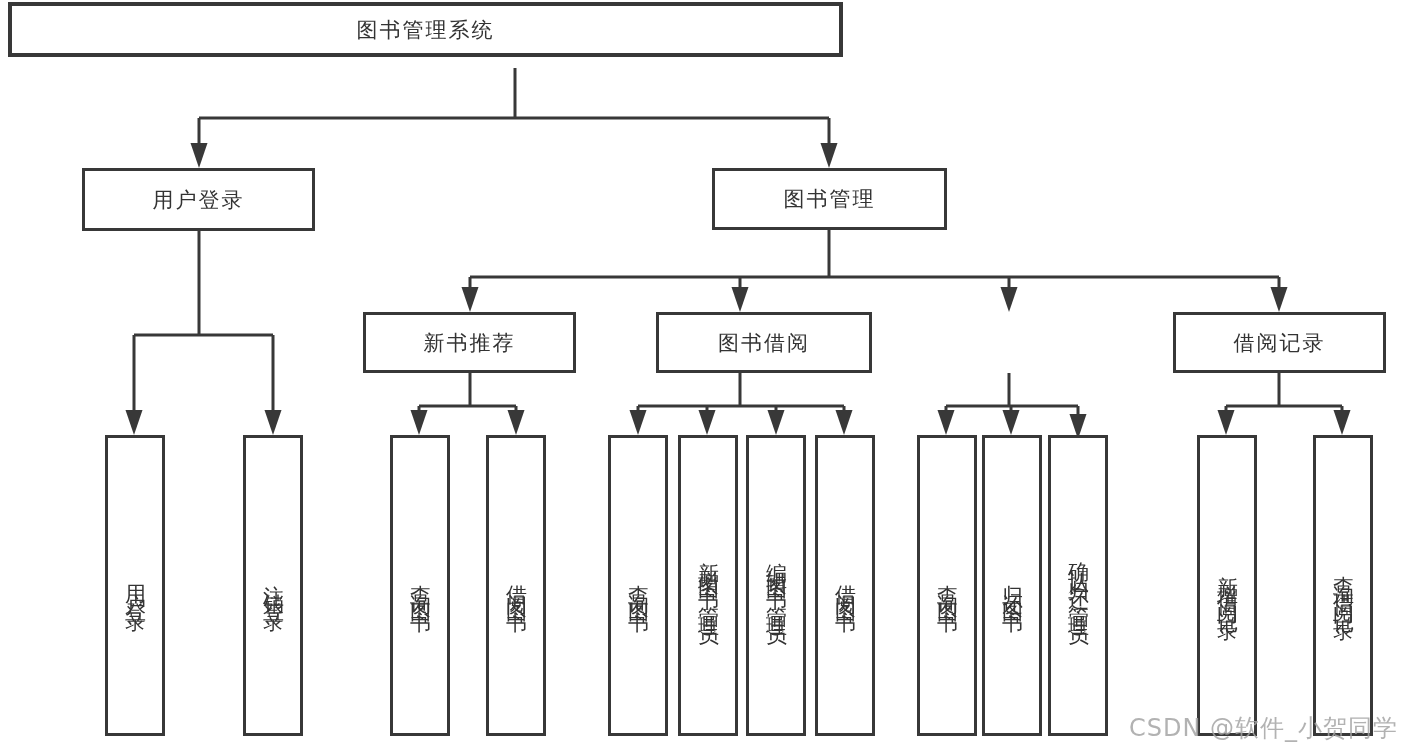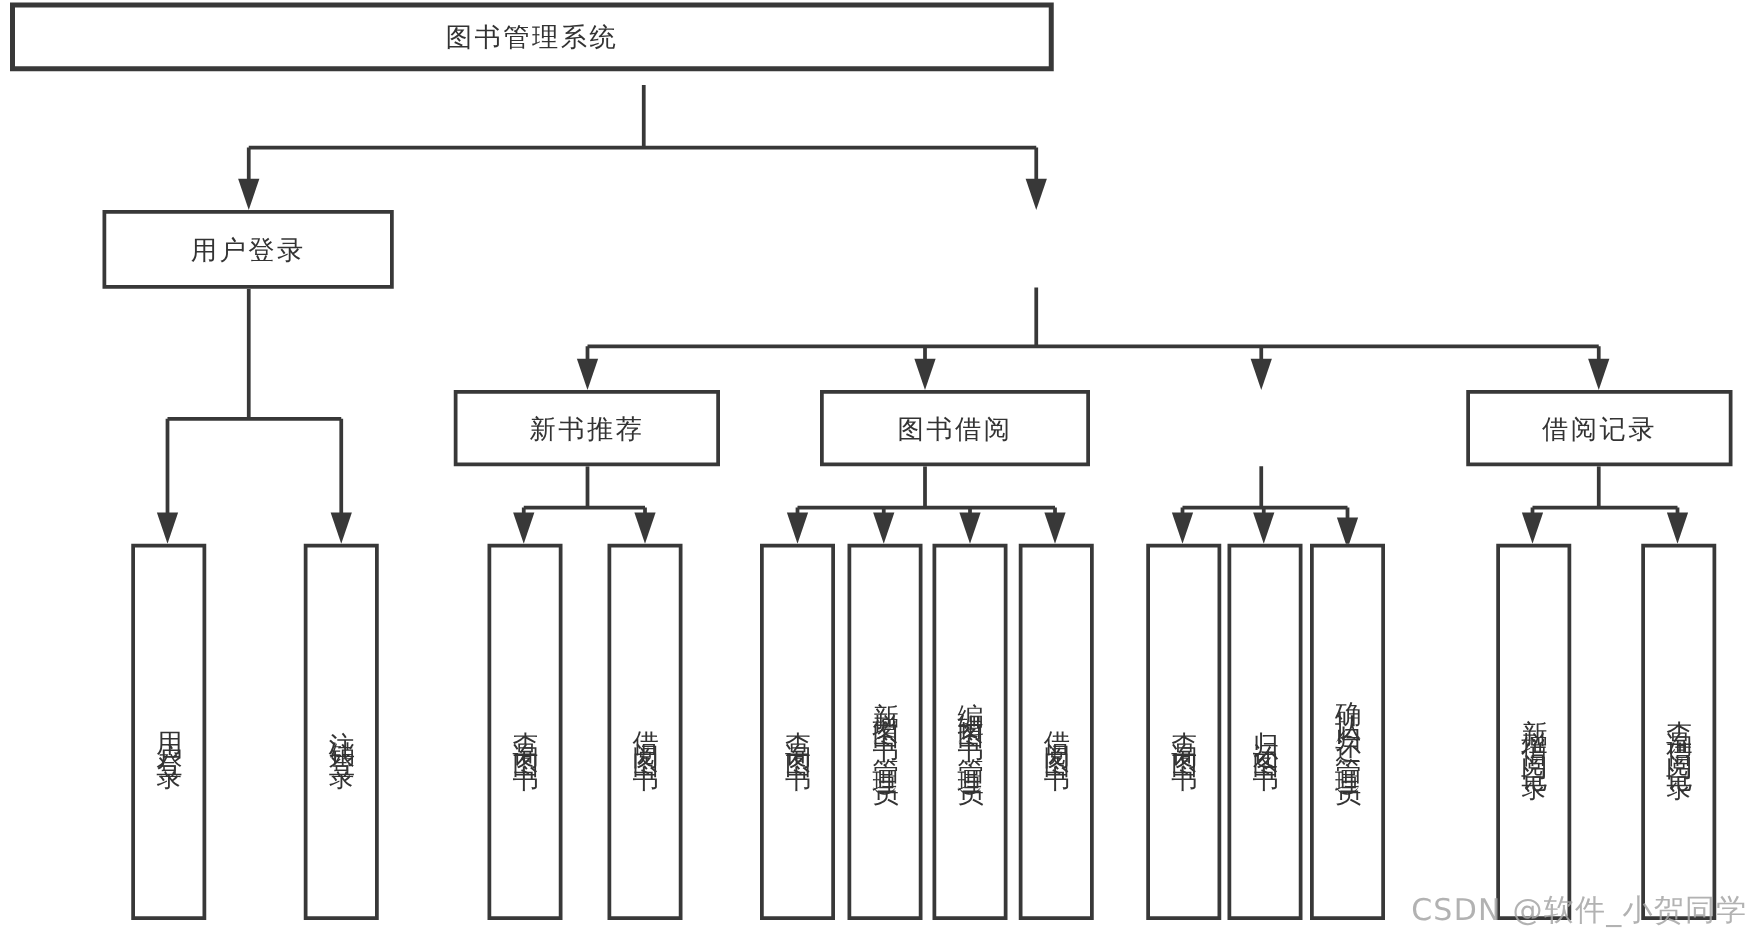--- a/index.html
+++ b/index.html
@@ -134,20 +134,23 @@
     </g>
   </svg>
 
   <div class="node root">
     <span>图书管理系统</span>
   </div>
 
   <div class="node lvl2-user">
     <span>用户登录</span>
   </div>
+  <div class="node lvl2-mgmt">
+    <span>图书管理</span>
+  </div>
 
   <div class="node lvl3 lvl3-newbook">
     <span>新书推荐</span>
   </div>
   <div class="node lvl3 lvl3-borrow">
     <span>图书借阅</span>
   </div>
   <div class="node lvl3 lvl3-record">
     <span>借阅记录</span>
   </div>

